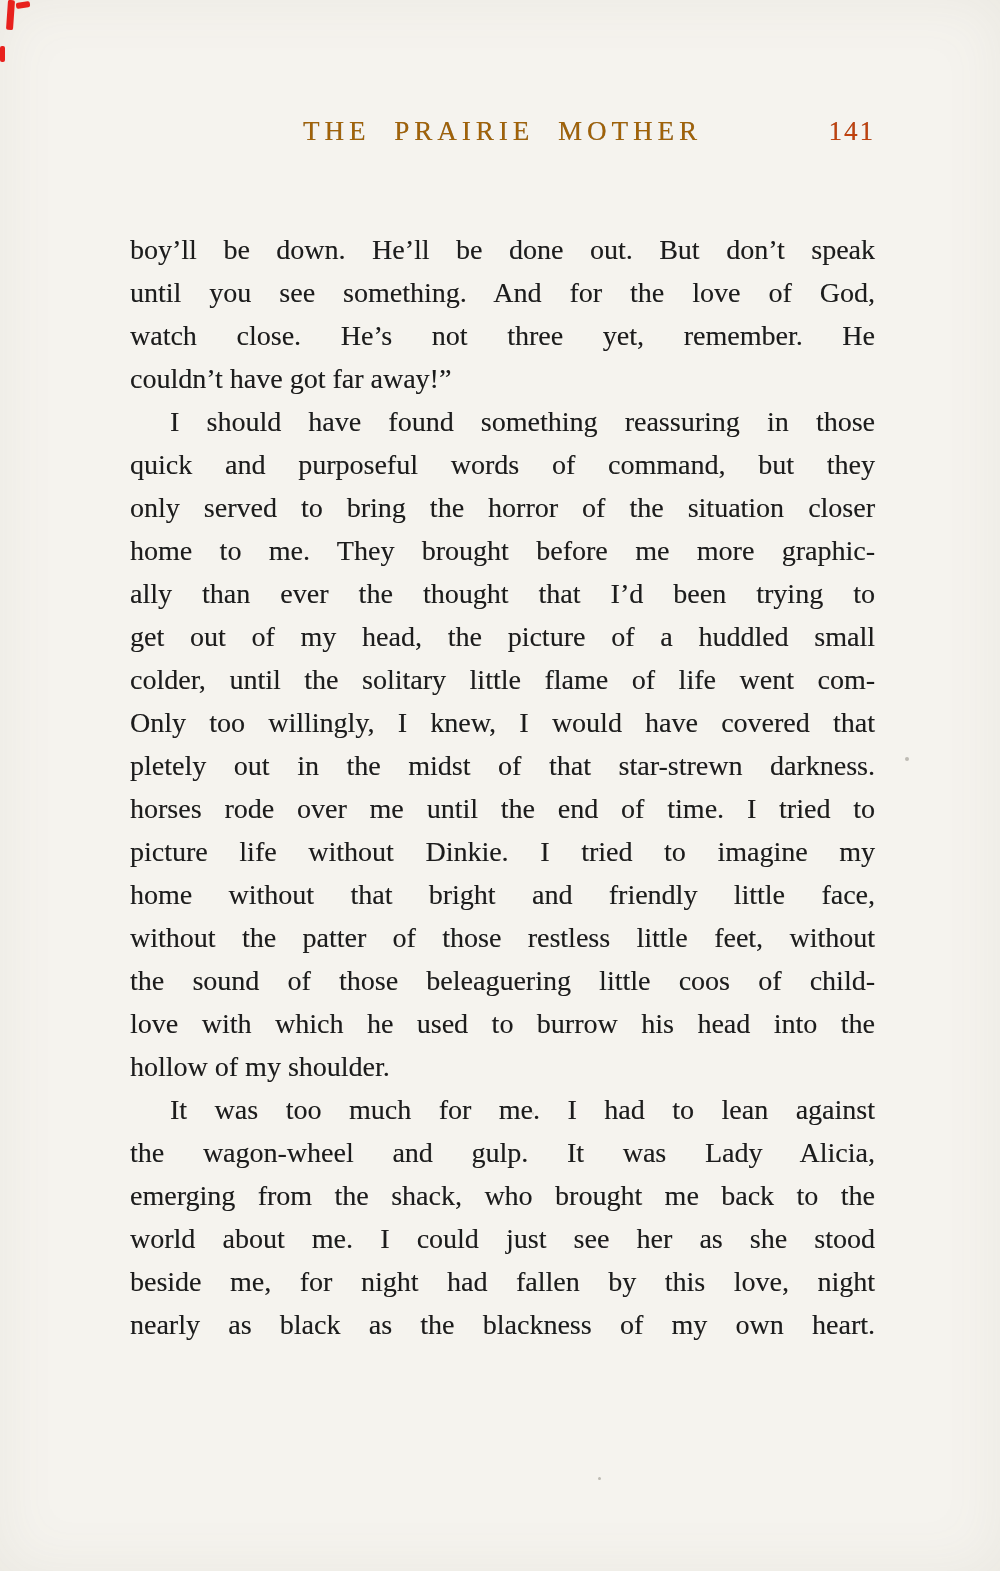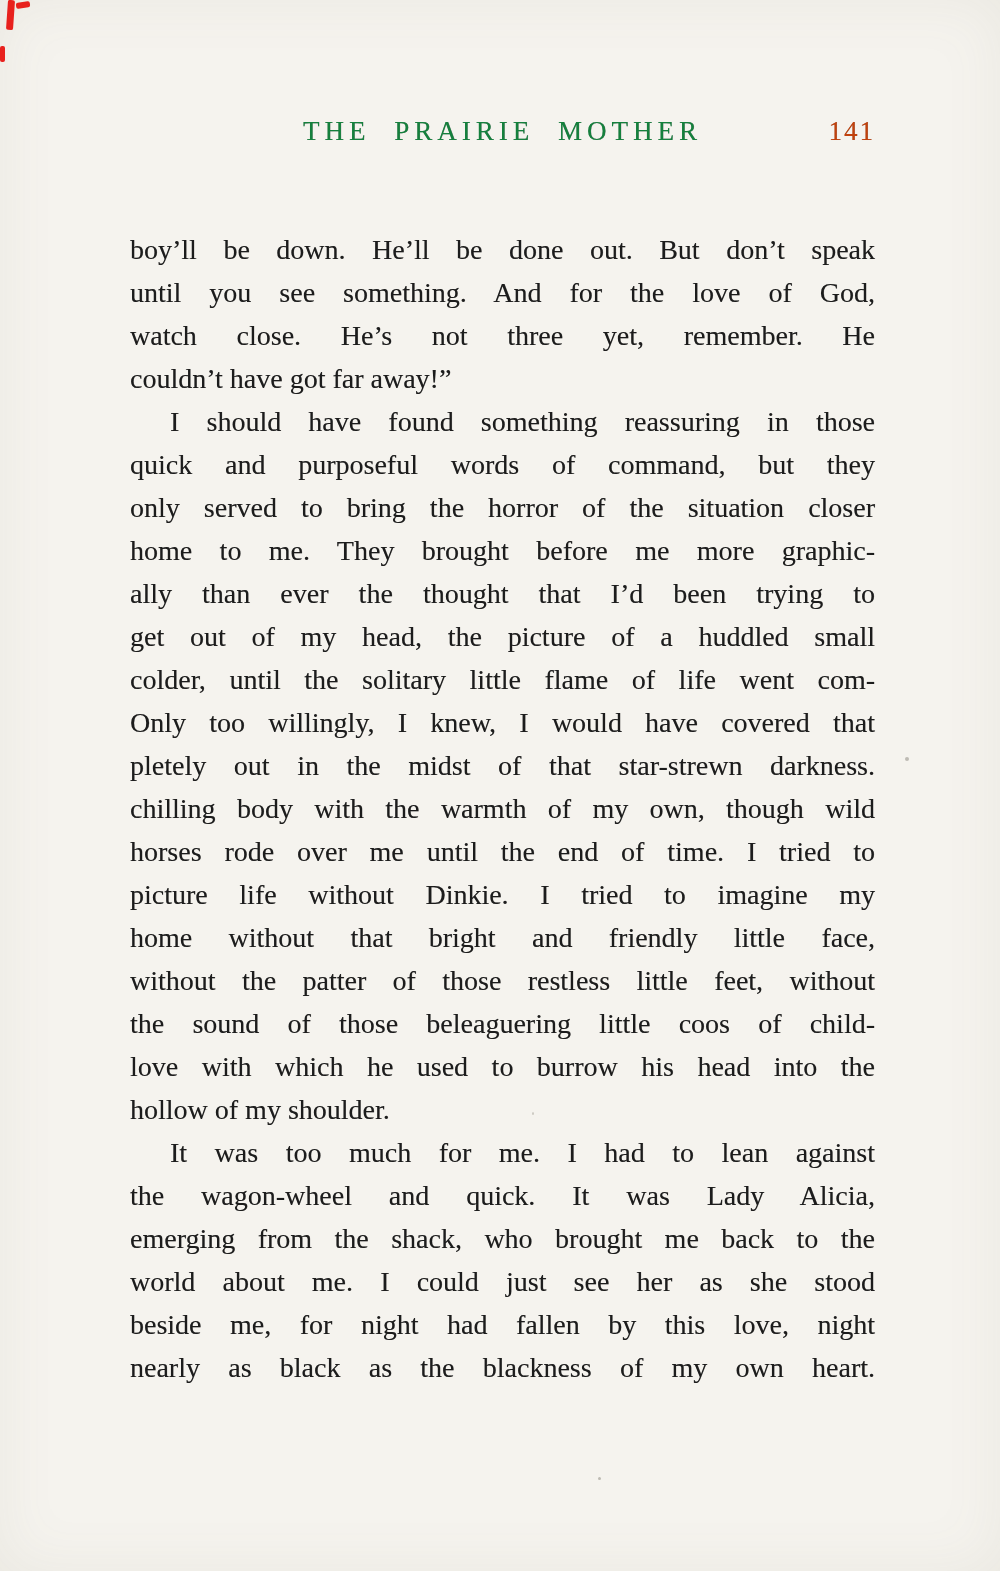--- a/index.html
+++ b/index.html
@@ -28,21 +28,21 @@
     left: 130px;
     width: 745px;
     height: 34px;
   }
   .running-title {
     display: block;
     text-align: center;
     font-size: 27px;
     letter-spacing: 5px;
     word-spacing: 12px;
-    color: #15803d;
+    color: #a16207;
     text-shadow: 0.3px 0.3px 0 rgba(25,25,25,0.45);
   }
   .page-number {
     position: absolute;
     right: 0;
     top: 0;
     font-size: 27px;
     letter-spacing: 2px;
     color: #c2410c;
     text-shadow: 0.3px 0.3px 0 rgba(25,25,25,0.45);
@@ -116,32 +116,31 @@
       <div class="paragraph">
         <div class="line indent">I should have found something reassuring in those</div>
         <div class="line">quick and purposeful words of command, but they</div>
         <div class="line">only served to bring the horror of the situation closer</div>
         <div class="line">home to me.  They brought before me more graphic-</div>
         <div class="line">ally than ever the thought that I’d been trying to</div>
         <div class="line">get out of my head, the picture of a huddled small</div>
         <div class="line">colder, until the solitary little flame of life went com-</div>
         <div class="line">Only too willingly, I knew, I would have covered that</div>
         <div class="line">pletely out in the midst of that star-strewn darkness.</div>
-        <div class="line">chilling body with the warmth of my own, though wild</div>
         <div class="line">horses rode over me until the end of time.  I tried to</div>
         <div class="line">picture life without Dinkie.  I tried to imagine my</div>
         <div class="line">home without that bright and friendly little face,</div>
         <div class="line">without the patter of those restless little feet, without</div>
         <div class="line">the sound of those beleaguering little coos of child-</div>
         <div class="line">love with which he used to burrow his head into the</div>
         <div class="line last-line">hollow of my shoulder.</div>
       </div>
       <div class="paragraph">
         <div class="line indent">It was too much for me.  I had to lean against</div>
-        <div class="line">the wagon-wheel and quick.  It was Lady Alicia,</div>
+        <div class="line">the wagon-wheel and gulp.  It was Lady Alicia,</div>
         <div class="line">emerging from the shack, who brought me back to the</div>
         <div class="line">world about me.  I could just see her as she stood</div>
         <div class="line">beside me, for night had fallen by this love, night</div>
         <div class="line last-line justify-last">nearly as black as the blackness of my own heart.</div>
       </div>
     </div>
 
   <span class="speck s1"></span>
   <span class="speck s2"></span>
   <span class="speck s3"></span>

